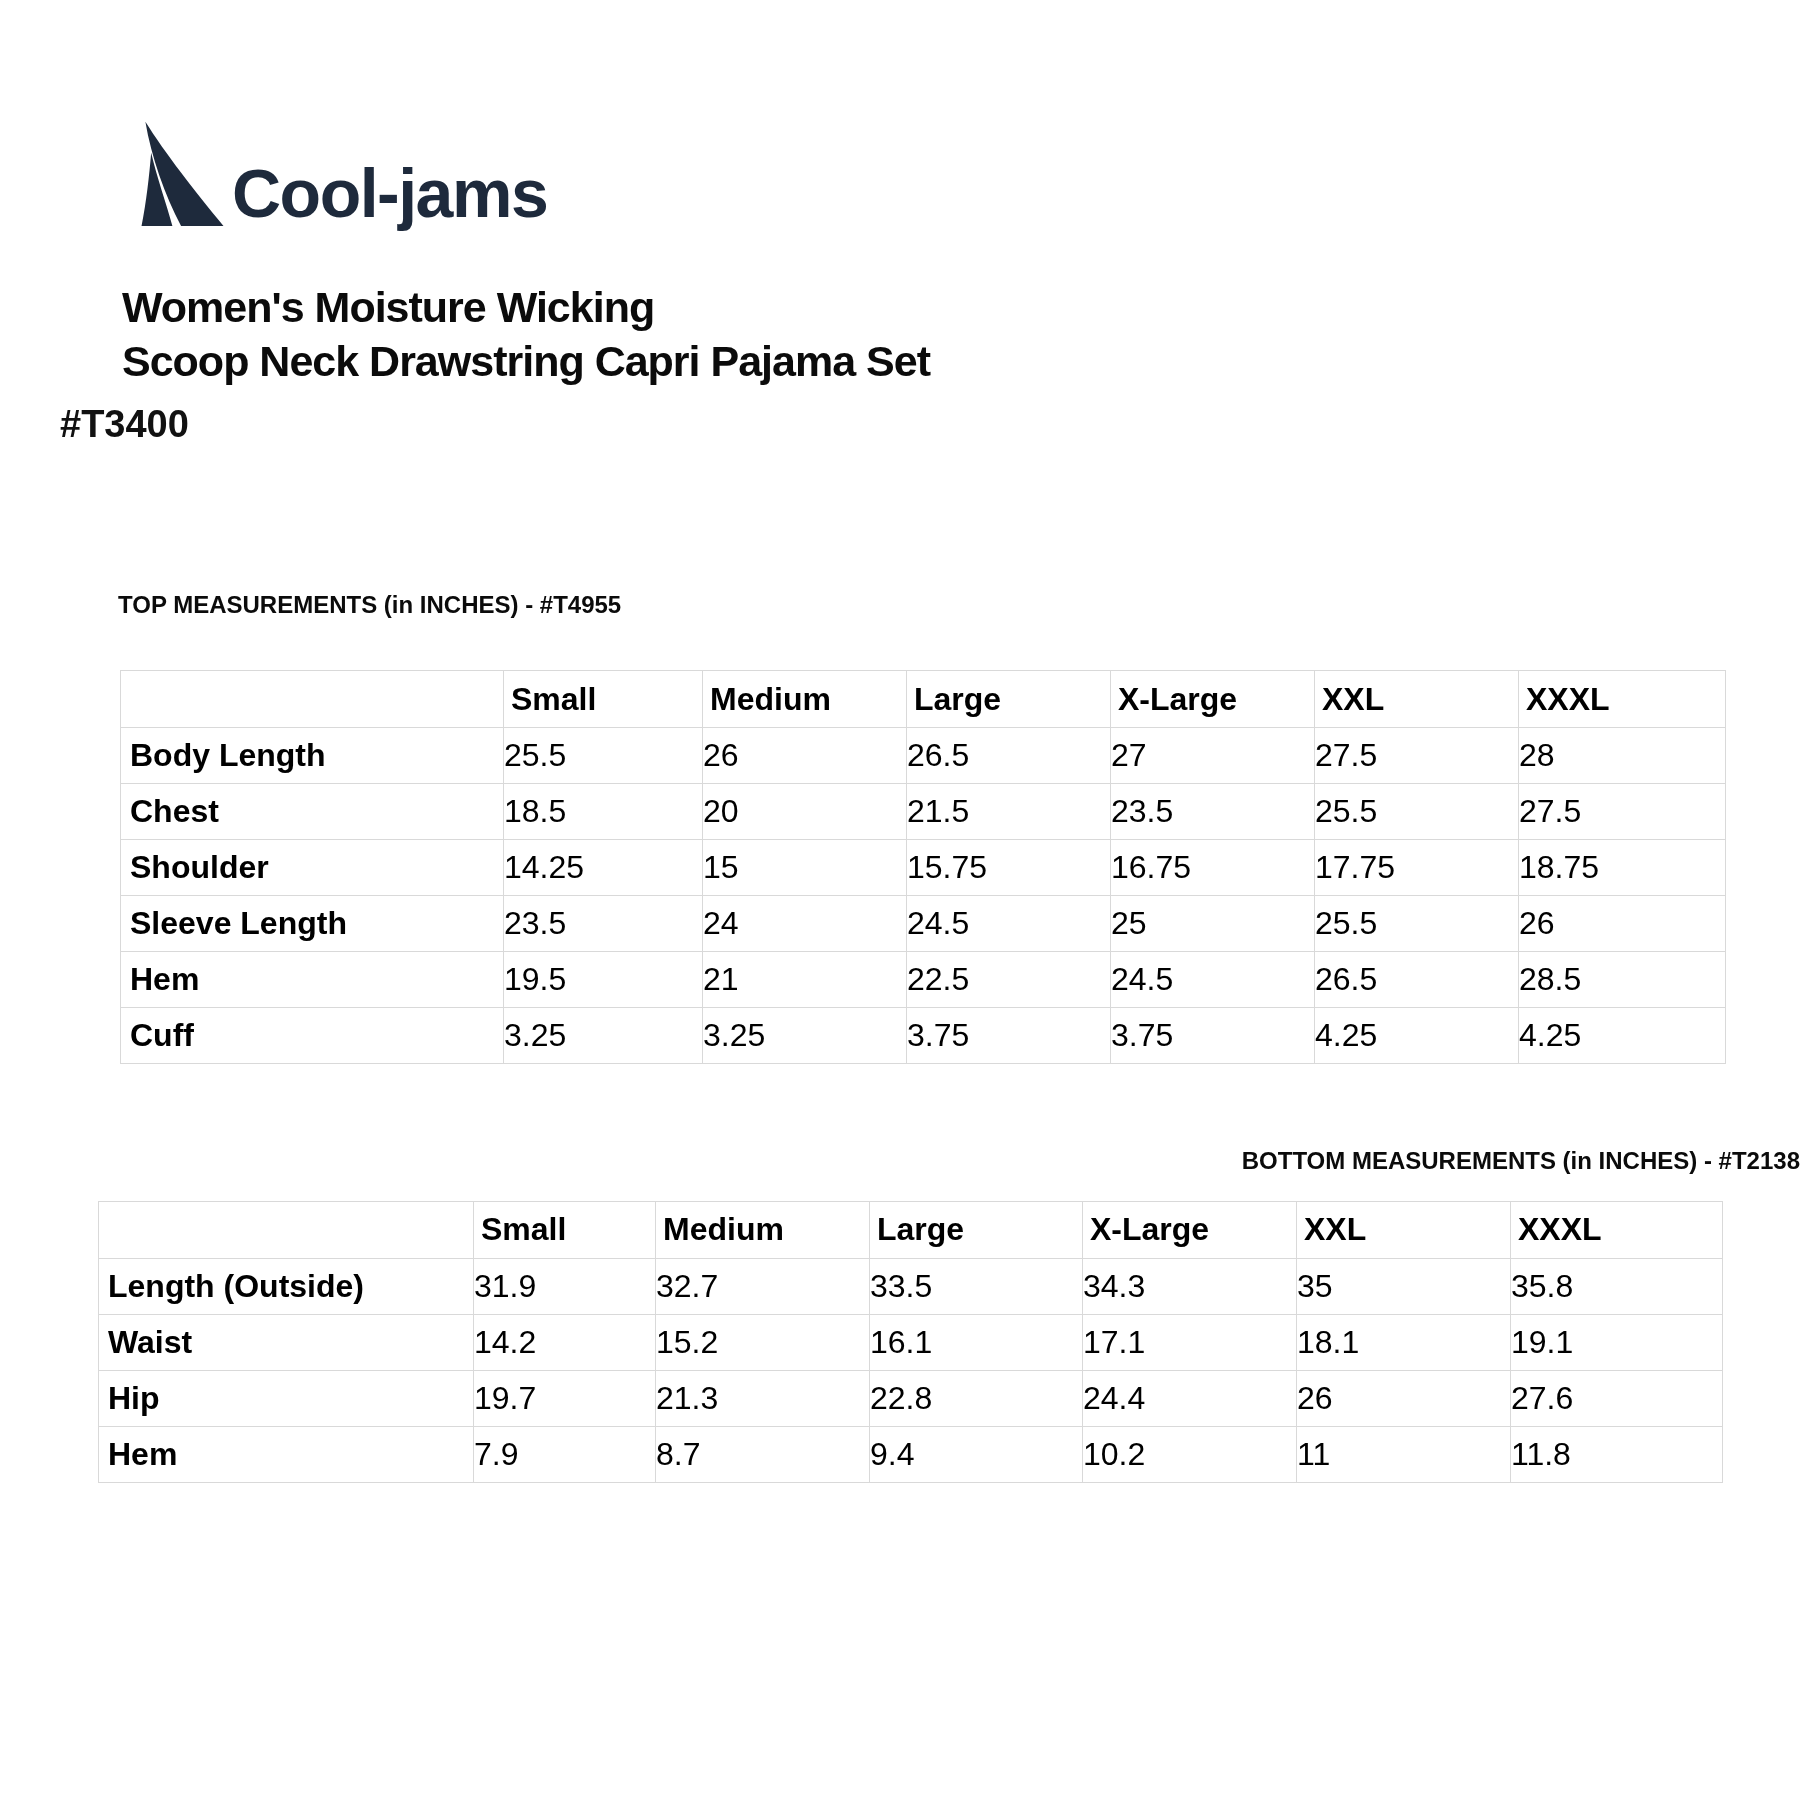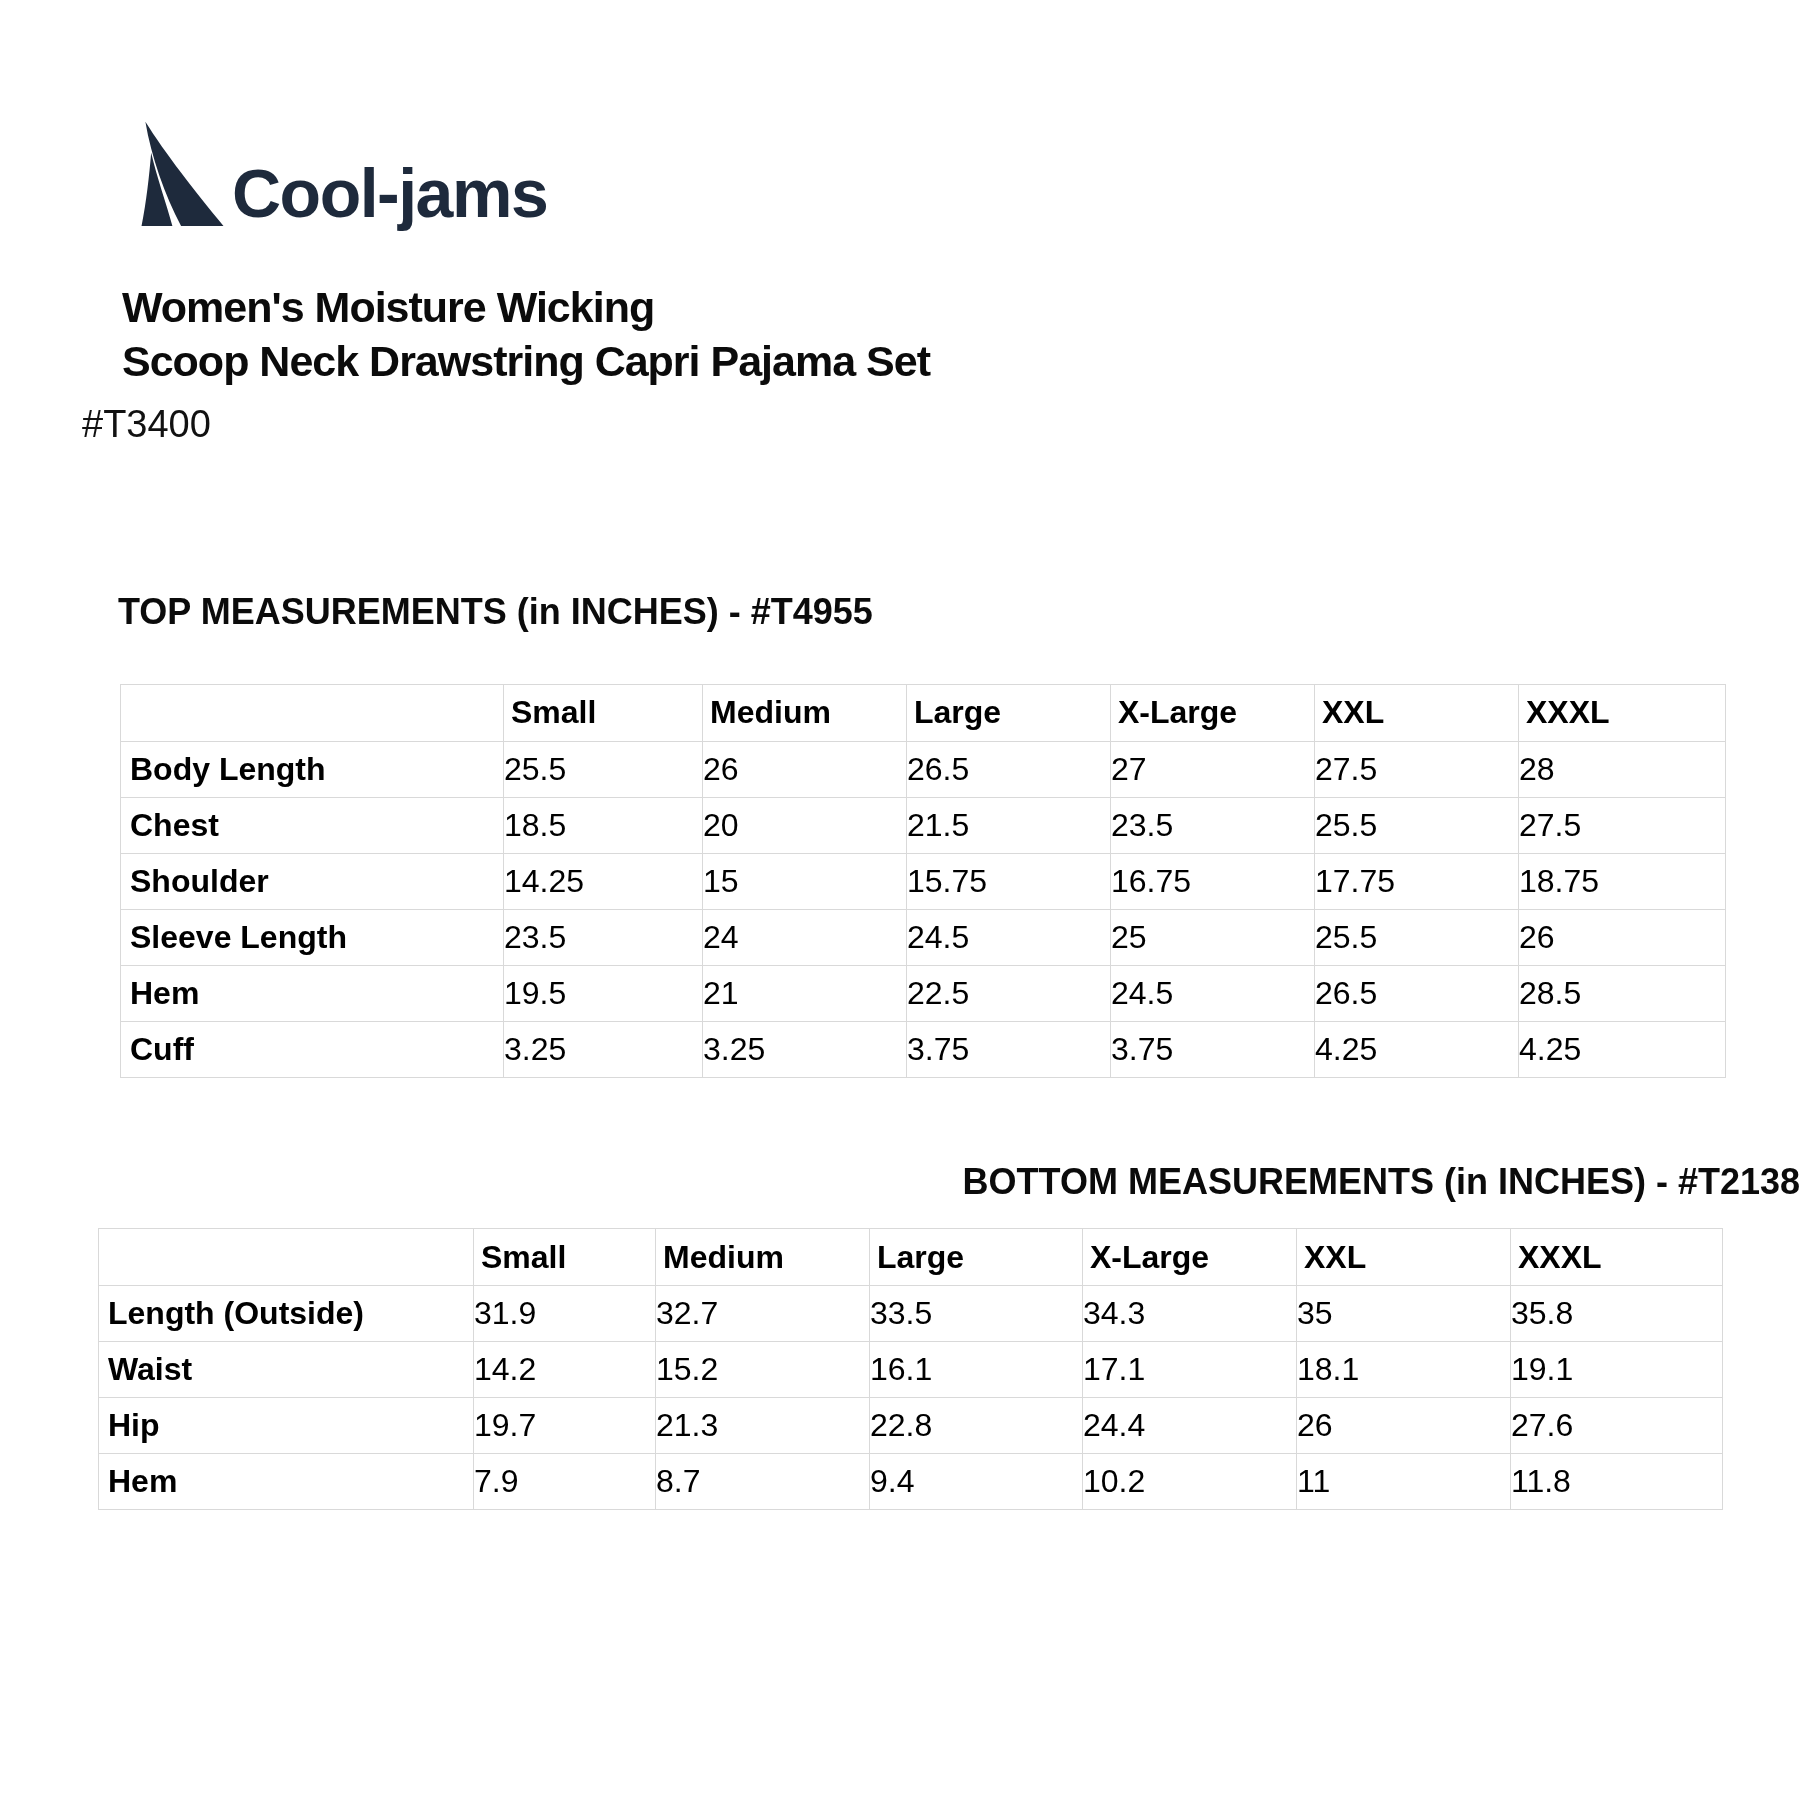--- a/index.html
+++ b/index.html
@@ -40,29 +40,29 @@
   
   .title {
     margin: 55px 0 0 122px;
     font-size: 43px;
     font-weight: 700;
     line-height: 1.25;
     letter-spacing: -1px;
     color: #0b0b0b;
   }
   .sku {
-    margin: 14px 0 0 82px;
+    margin: 14px 0 0 60px;
     font-size: 38px;
-    font-weight: 400;
+    font-weight: 700;
     color: #111111;
   }
 
   
   .section-heading {
-    font-size: 36px;
+    font-size: 24px;
     font-weight: 700;
     color: #0b0b0b;
     line-height: 1.15;
   }
   .heading-top    { margin: 145px 0 0 118px; }
   .heading-bottom { margin: 83px 0 0 118px; text-align: right; }
 
   
   table {
     border-collapse: collapse;

